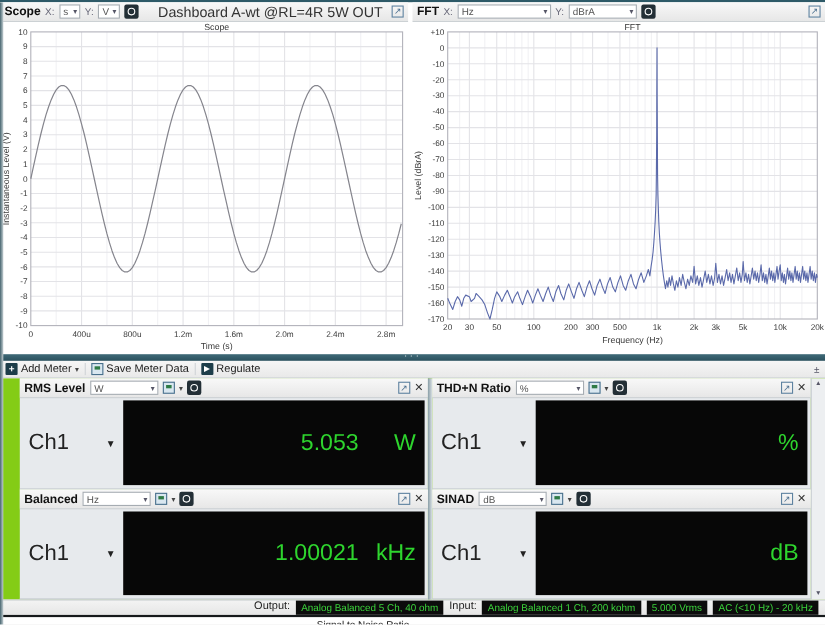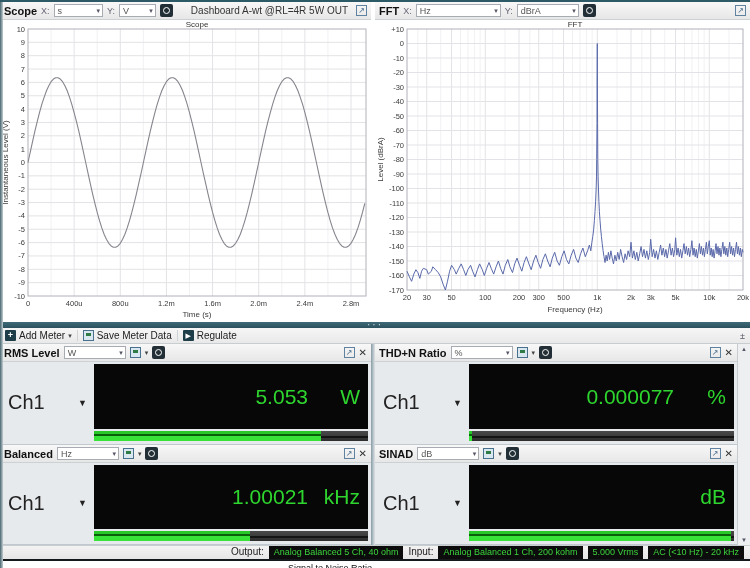--- a/index.html
+++ b/index.html
@@ -18,21 +18,21 @@
        background:linear-gradient(#f8f8f8,#e7e7e7);border-bottom:1px solid #ccd1d4;box-sizing:border-box;}
   .ptitle{font-weight:bold;font-size:11px;color:#111;}
   .axprefix{font-size:9px;color:#667;}
   .combo{display:inline-flex;align-items:center;justify-content:space-between;background:#fff;
        border:1px solid #a6acb2;height:13px;font-size:9px;color:#555;padding:0 2px 0 3px;box-sizing:border-box;}
   .combo .caret{font-size:7px;color:#556;margin-left:3px;}
   .w85{width:85px}.w62{width:62px}
   .ic-target{width:13px;height:13px;background:#232f36;border-radius:2px;position:relative;display:inline-block;flex:none;}
   .ic-target::after{content:"";position:absolute;left:3px;top:3px;width:7px;height:7px;
        border:1.5px solid #fff;border-radius:50%;box-sizing:border-box;}
-  .dash-label{font-size:10px;color:#333;white-space:nowrap;margin-left:14px;}
+  .dash-label{font-size:13px;color:#333;white-space:nowrap;margin-left:14px;}
   .spacer{flex:1}
   .ic-pop{width:11px;height:11px;border:1px solid #5e82a0;color:#4a6e8e;font-size:8px;line-height:9px;
        text-align:center;box-sizing:border-box;flex:none;}
   .ic-close{font-size:10px;color:#333;line-height:10px;}
   .pbody{position:relative;height:302px;background:#fff;}
   .pbody svg{display:block;}
 
   
   .splitter{height:6px;background:linear-gradient(#3f6a78,#2b515e);position:relative;}
   .splitter .dots{position:absolute;left:50%;top:50%;transform:translate(-50%,-58%);
@@ -43,30 +43,30 @@
   .ic-plus{width:11px;height:11px;background:#1d3d49;color:#fff;font-size:9px;line-height:10px;
        text-align:center;border-radius:1px;font-weight:bold;}
   .ic-save{width:11px;height:11px;border:1px solid #49708c;background:#d9e7f0;box-sizing:border-box;position:relative;}
   .ic-save::after{content:"";position:absolute;left:2px;top:2px;width:5px;height:3px;background:#2f7b46;}
   .ic-play{width:11px;height:11px;background:#1d3d49;color:#fff;font-size:7px;line-height:11px;text-align:center;border-radius:1px;}
   .tb-caret{font-size:7px;color:#444;}
   .tb-sep{width:1px;height:11px;background:#cfd3d6;}
   .ic-pin{margin-left:auto;color:#556;font-size:9px;}
 
   
-  .meters{display:grid;grid-template-columns:371px 4px 1fr 13px;grid-template-rows:101px 100px;background:#84cc16;}
+  .meters{display:grid;grid-template-columns:371px 4px 1fr 13px;grid-template-rows:101px 100px;background:#84cc16;padding-left:18px;}
   .mdiv{grid-row:1/3;background:linear-gradient(to right,#879ca5,#dde3e6);}
   .scrollcol{grid-row:1/3;background:#edeff1;border-left:1px solid #c6ccd0;display:flex;flex-direction:column;
        justify-content:space-between;align-items:center;padding:2px 0;box-sizing:border-box;font-size:6px;color:#556;}
   .meter-panel{display:flex;flex-direction:column;background:#e7eaed;border-bottom:1px solid #c2c9ce;box-sizing:border-box;}
   .m-body{flex:1;display:flex;padding:2px 3px 3px 0;min-height:0;}
   .m-ch{width:94px;display:flex;align-items:center;justify-content:space-between;padding:0 7px 0 8px;box-sizing:border-box;}
   .m-ch-label{font-size:20px;color:#222;}
   .m-ch-caret{font-size:9px;color:#222;}
-  .m-right{flex:1;display:flex;flex-direction:column;min-width:0;}
+  .m-right{flex:1;display:flex;min-width:0;}
   .m-display{flex:1;background:#070707;display:flex;align-items:center;justify-content:flex-end;padding-right:8px;}
   .m-value{font-size:21px;color:#2ed52e;}
   .m-unit{width:52px;text-align:right;font-size:21px;color:#2ed52e;}
   .m-bar{height:10px;margin-top:2px;position:relative;background:linear-gradient(#4a4a4a,#2d2d2d);}
   .m-bar::after{content:"";position:absolute;left:0;right:0;top:45%;height:2px;background:#141414;}
   .m-bar-fill{position:relative;z-index:1;height:100%;width:0;
        background:linear-gradient(to bottom,#29c829 0 30%,#0a5f0a 30% 50%,#37e337 50% 100%);}
 
   
   .statusbar{height:14px;background:linear-gradient(#f3f3f3,#e6e6e6);border-top:1px solid #c8cdd0;
@@ -358,21 +358,20 @@
         <span class="ic-pop">↗</span>
         <span class="ic-close">✕</span>
       </div>
       <div class="m-body">
         <div class="m-ch">
           <span class="m-ch-label">Ch1</span>
           <span class="m-ch-caret">▼</span>
         </div>
         <div class="m-right">
           <div class="m-display">
-            <span class="m-value">0.000077</span>
             <span class="m-unit">%</span>
           </div>
           <div class="m-bar">
             <div class="m-bar-fill" style="width: 1%;"></div>
           </div>
         </div>
       </div>
     </div>
 
     <div class="scrollcol" style="grid-column:4">

